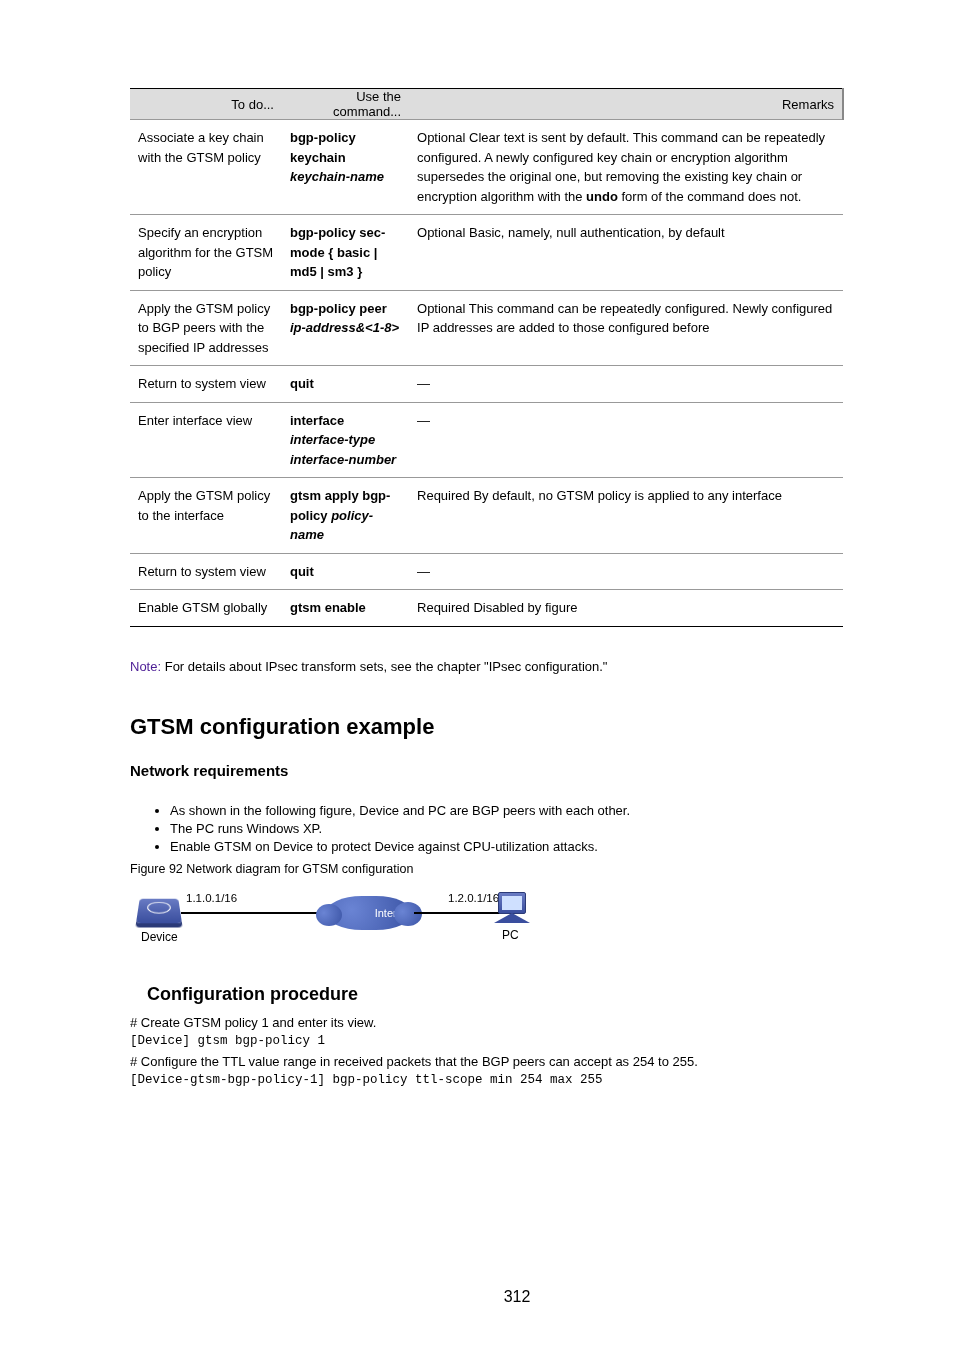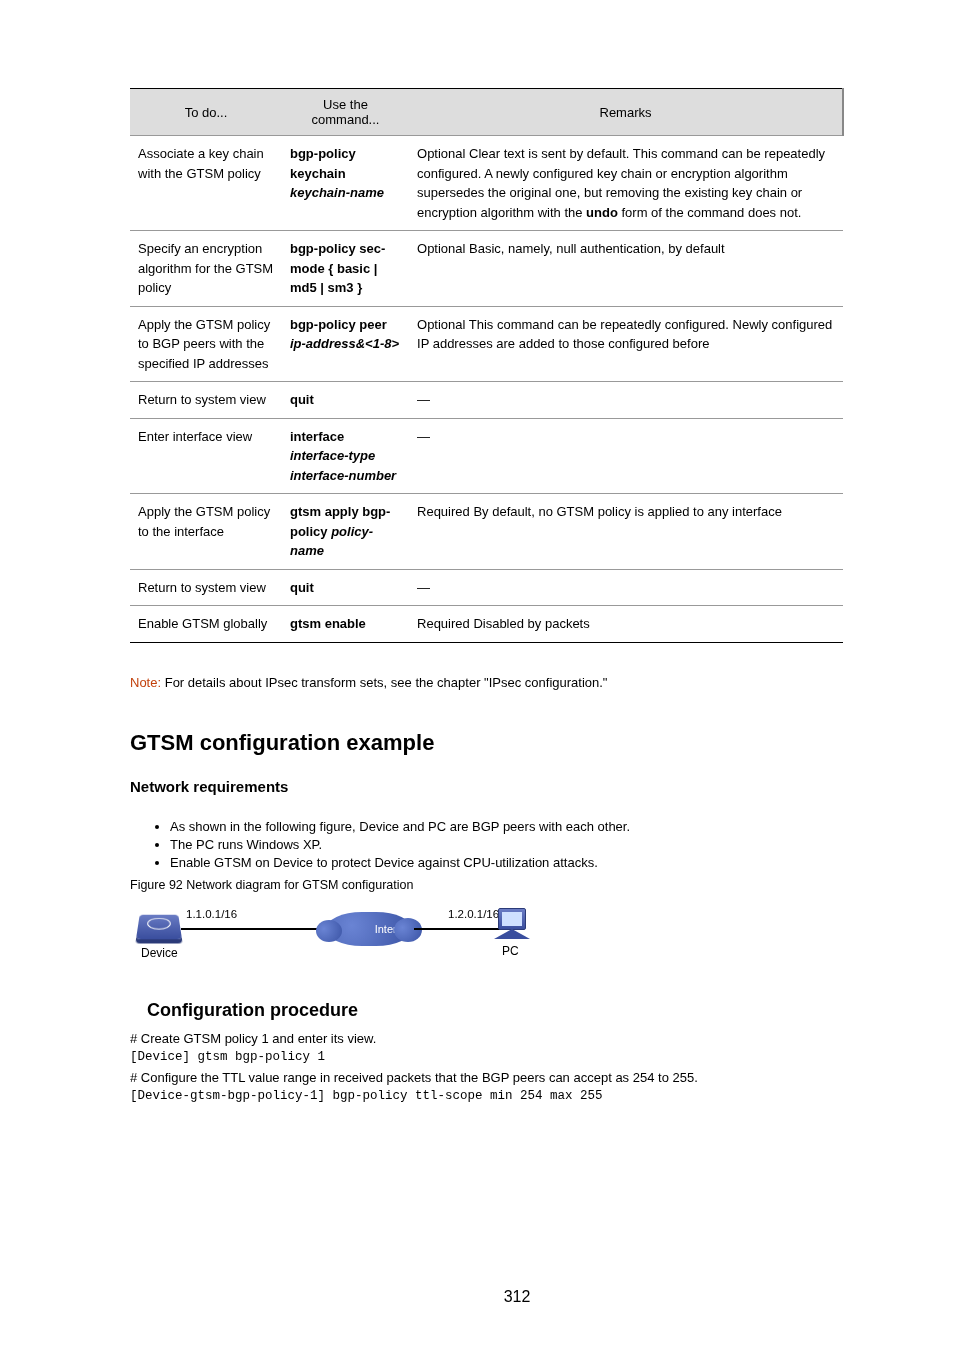--- a/index.html
+++ b/index.html
@@ -19,22 +19,22 @@
   }
   table.cfg {
     width: 100%;
     border-collapse: collapse;
     margin-bottom: 30px;
   }
   table.cfg th {
     background: #ddd;
     border-top: 1.5px solid #000;
     border-bottom: 1px solid #999;
-    padding: 8px 8px;
-    text-align: center;
+    padding: 0 8px;
+    text-align: right;
     font-weight: normal;
     font-size: 13px;
   }
   table.cfg th:last-child {
     border-right: 2px solid #888;
   }
   table.cfg td {
     border-bottom: 1px solid #999;
     padding: 8px 8px;
     vertical-align: top;
@@ -55,21 +55,21 @@
   }
   .undo {
     font-weight: bold;
   }
   .note {
     margin-top: 26px;
     font-size: 13px;
     line-height: 1.5;
   }
   .note-label {
-    color: #c2410c;
+    color: #4c1d95;
   }
   h2.section {
     font-size: 22px;
     font-weight: bold;
     margin: 38px 0 6px 0;
   }
   h3.sub {
     font-size: 15px;
     font-weight: bold;
     margin: 22px 0 24px 0;
@@ -271,21 +271,21 @@
       </tr>
       <tr>
         <td>Return to system view</td>
         <td><span class="cmd">quit</span></td>
         <td>—</td>
       </tr>
       <tr>
         <td>Enable GTSM globally</td>
         <td><span class="cmd">gtsm enable</span></td>
         <td>Required
-Disabled by packets</td>
+Disabled by figure</td>
       </tr>
     </tbody>
   </table>
 
   <div class="note">
     <span class="note-label">Note:</span><span> For details about IPsec transform sets, see the chapter "IPsec configuration."</span>
   </div>
 
   <h2 class="section">GTSM configuration example</h2>
   <h3 class="sub">Network requirements</h3>

